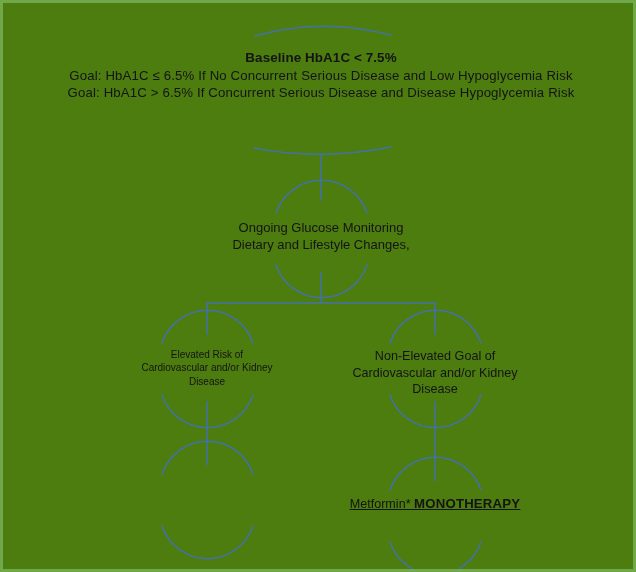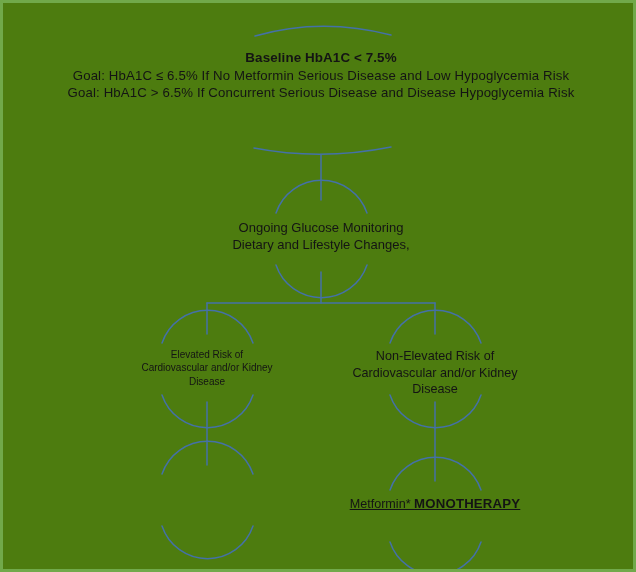--- a/index.html
+++ b/index.html
@@ -135,40 +135,40 @@
       <path d="M 159 523 A 48 48 0 0 0 250 523"></path>
 
       <path d="M 387 487 A 48 48 0 0 1 478 487"></path>
       <path d="M 387 539 A 48 48 0 0 0 478 539"></path>
     </g>
   </svg>
 
   <div class="node" id="node-baseline">
     <span class="node-line headline">Baseline HbA1C  &lt; 7.5%</span>
     <span class="node-line goal-line">
-      <span class="b">Goal: HbA1C ≤ 6.5%</span><span> If No Metformin  Serious Disease  and Low Hypoglycemia  Risk</span>
+      <span class="b">Goal: HbA1C ≤ 6.5%</span><span> If No Concurrent  Serious Disease  and Low Hypoglycemia  Risk</span>
     </span>
     <span class="node-line goal-line">
       <span class="b">Goal: HbA1C &gt; 6.5%</span><span> If Concurrent  Serious  Disease  and Disease  Hypoglycemia  Risk</span>
     </span>
   </div>
 
   <div class="node" id="node-dietary">
     <span class="node-line">Ongoing Glucose Monitoring</span>
     <span class="node-line">Dietary and Lifestyle Changes,</span>
   </div>
 
   <div class="node" id="node-elevated-risk">
     <span class="node-line">Elevated  Risk of</span>
     <span class="node-line">Cardiovascular  and/or Kidney</span>
     <span class="node-line">Disease</span>
   </div>
 
   <div class="node" id="node-nonelevated-risk">
-    <span class="node-line">Non-Elevated  Risk of</span>
+    <span class="node-line">Non-Elevated  Goal of</span>
     <span class="node-line">Cardiovascular  and/or Kidney</span>
     <span class="node-line">Disease</span>
   </div>
 
 
   <div class="node" id="node-metformin-therapy">
     <span class="node-line">
       <span>Metformin* </span><span class="strong-word">MONOTHERAPY</span>
     </span>
   </div>

